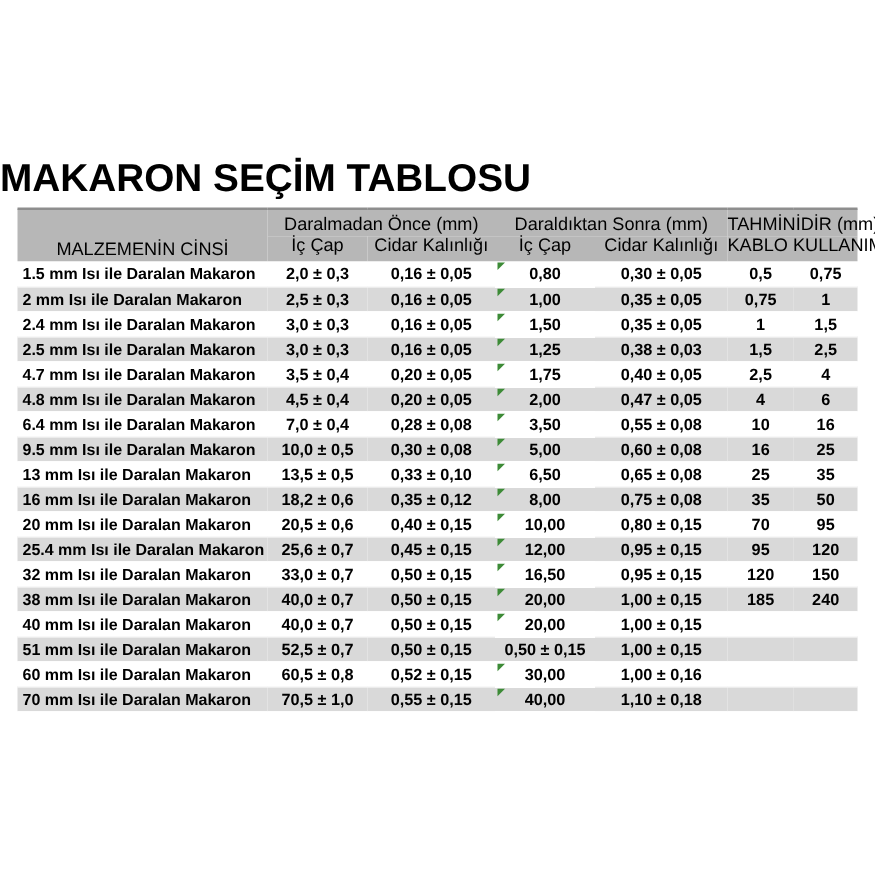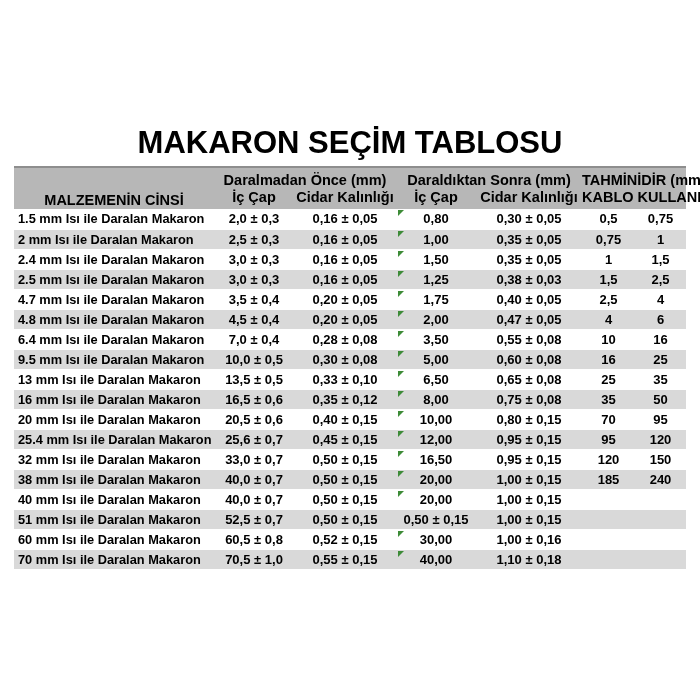--- a/index.html
+++ b/index.html
@@ -11,36 +11,35 @@
   *{box-sizing:border-box;}
   html,body{margin:0;padding:0;}
   body{
     width:700px;height:700px;background:#ffffff;
     font-family:"Liberation Sans", sans-serif;
     color:var(--text);
     overflow:hidden;
   }
   .page-title{
     margin:126px 0 6px 0;
-    text-align:center;
     font-size:31px;
     font-weight:bold;
     letter-spacing:0px;
     line-height:34px;
   }
   table.makaron{
     border-collapse:collapse;
     table-layout:fixed;
     width:672px;
     margin-left:14px;
   }
   thead th{
     background:var(--header-bg);
     font-size:14.5px;
-    font-weight:bold;
+    font-weight:normal;
     text-align:center;
     padding:0;
     white-space:nowrap;
     overflow:visible;
   }
   thead tr.h1 th{height:22px;border-top:2px solid #8e8e8e;vertical-align:bottom;padding-bottom:1px;}
   thead tr.h2 th{height:20px;vertical-align:top;}
   thead th.material-h{vertical-align:middle;padding-bottom:0;margin-top:16px;}
   tbody td{
     height:20px;
@@ -170,21 +169,21 @@
         <td class="mat">13 mm Isı ile Daralan Makaron</td>
         <td>13,5 ± 0,5</td>
         <td>0,33 ± 0,10</td>
         <td class="after-ic"><span class="flag"></span>6,50</td>
         <td>0,65 ± 0,08</td>
         <td>25</td>
         <td>35</td>
       </tr>
       <tr>
         <td class="mat">16 mm Isı ile Daralan Makaron</td>
-        <td>16,5 ± 0,6</td>
+        <td>18,2 ± 0,6</td>
         <td>0,35 ± 0,12</td>
         <td class="after-ic"><span class="flag"></span>8,00</td>
         <td>0,75 ± 0,08</td>
         <td>35</td>
         <td>50</td>
       </tr>
       <tr>
         <td class="mat">20 mm Isı ile Daralan Makaron</td>
         <td>20,5 ± 0,6</td>
         <td>0,40 ± 0,15</td>

